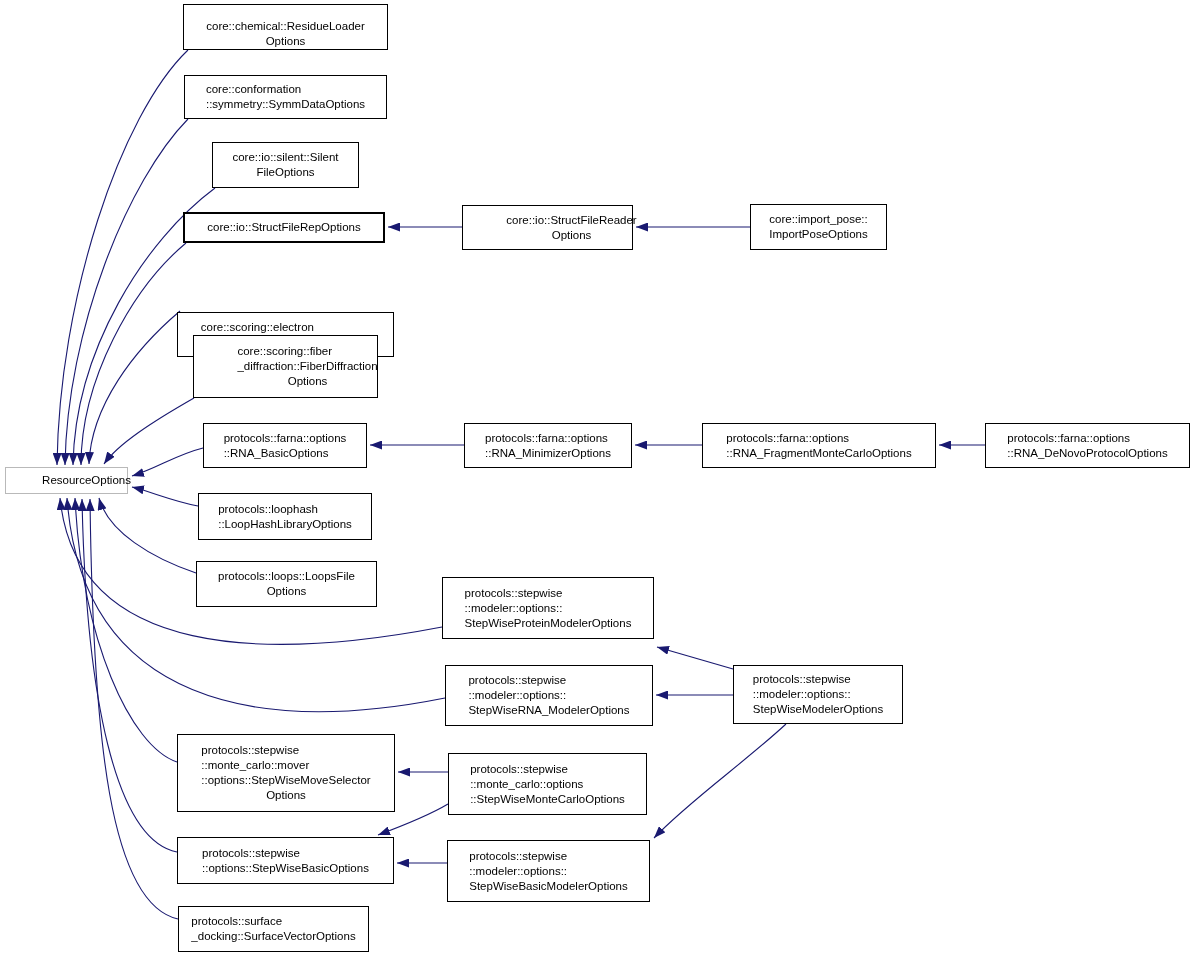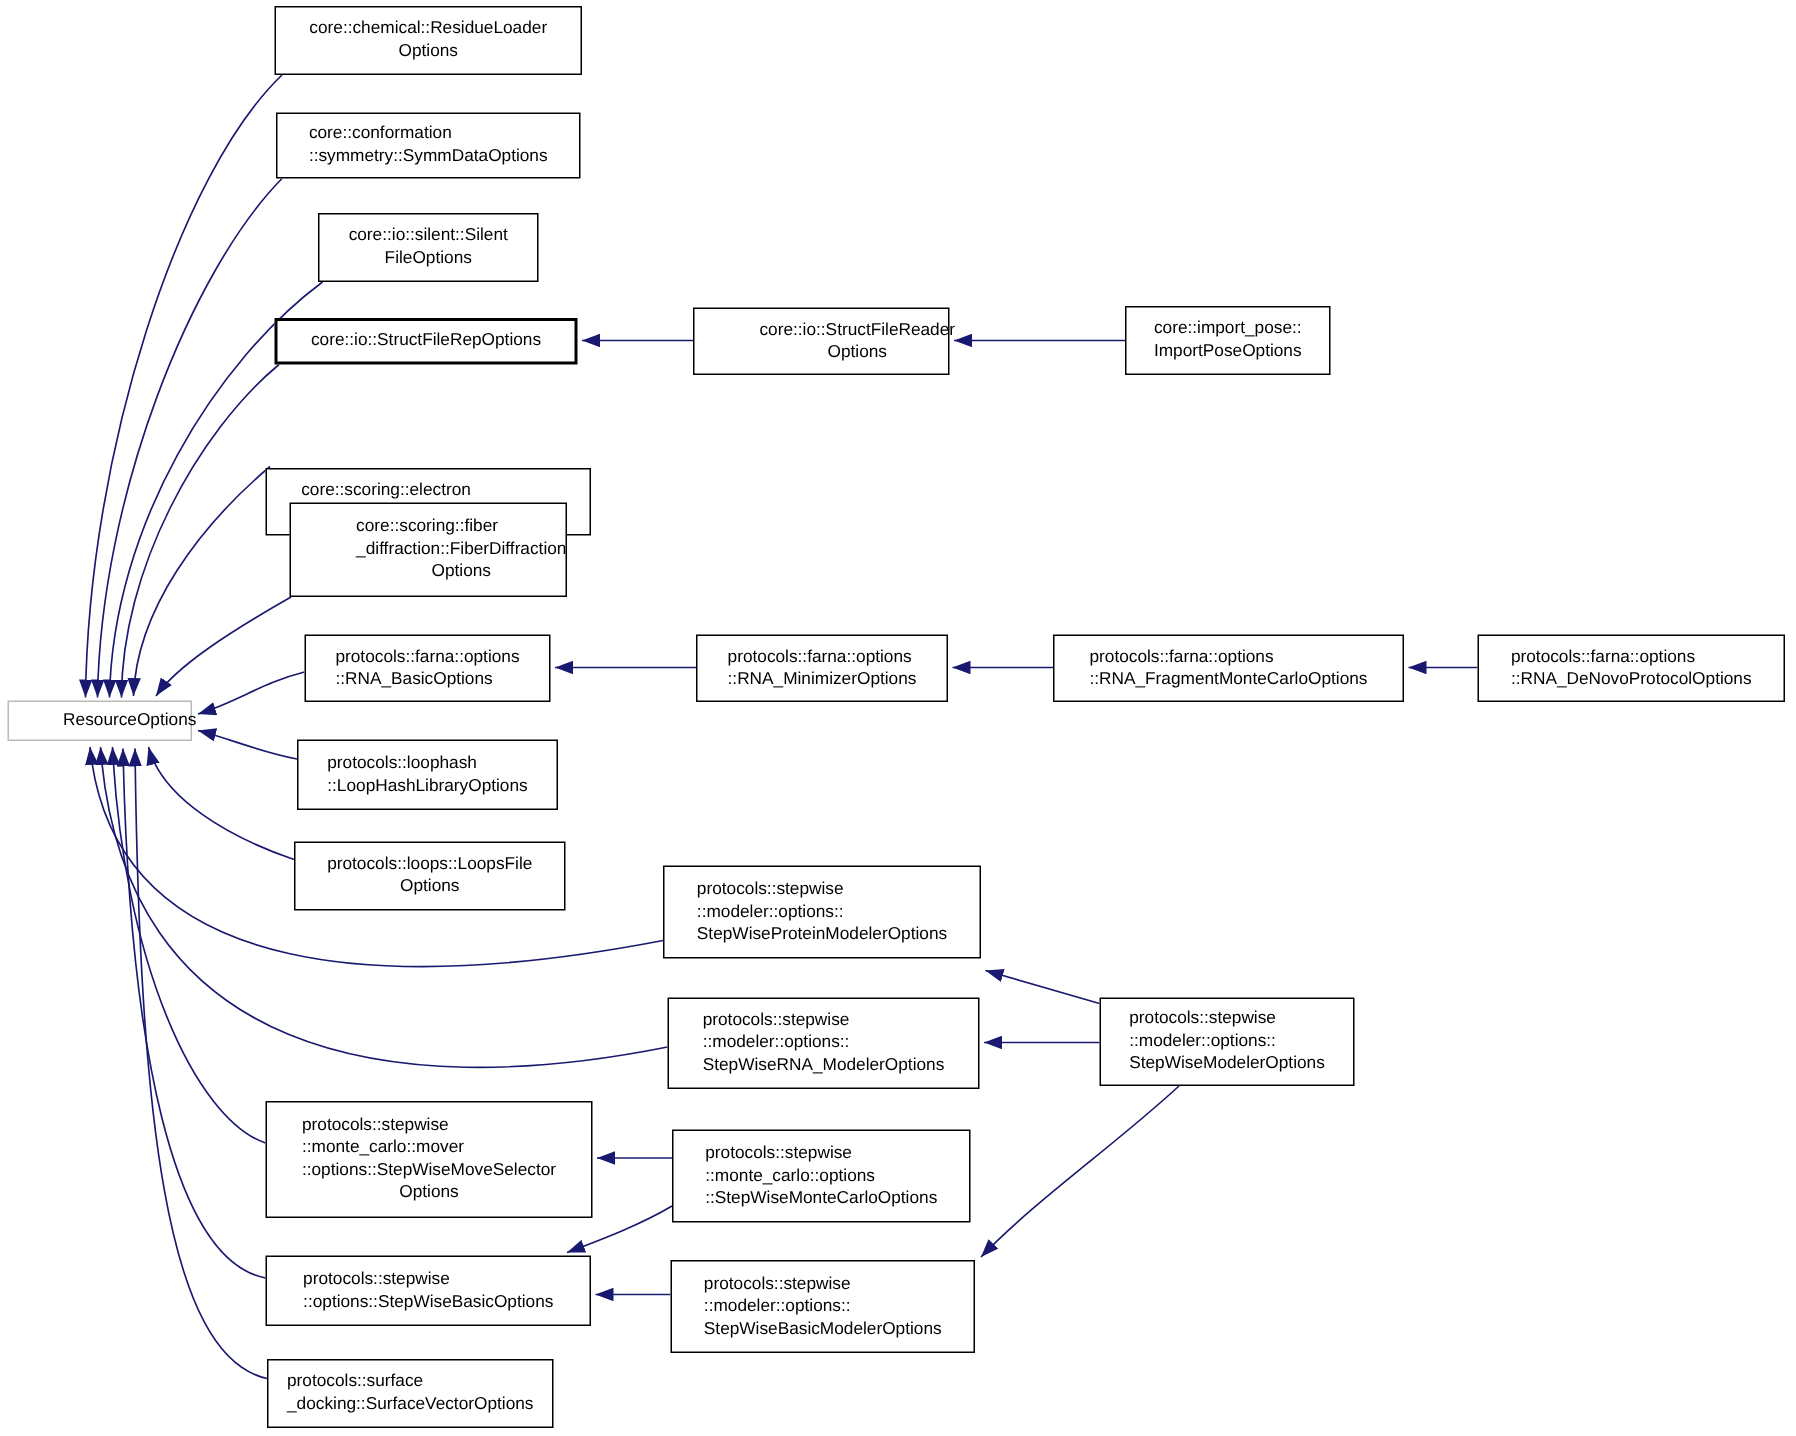--- a/index.html
+++ b/index.html
@@ -88,21 +88,21 @@
         <path d="M448,804 C428,816 402,826 378,835" class="edge" marker-end="url(#arrow)"></path>
         <path d="M447,863 L397,863" class="edge" marker-end="url(#arrow)"></path>
       </g>
   </svg>
   <div id="node-layer">
       <div class="node root" id="n-resource-options" style="left: 5px; top: 467px; width: 123px; height: 27px;">
         <div class="label">
           <div class="ln">ResourceOptions</div>
         </div>
       </div>
-      <div class="node" id="n-residue-loader-options" style="left: 183px; top: 4px; width: 205px; height: 46px;">
+      <div class="node" id="n-residue-loader-options" style="left: 183px; top: 4px; width: 205px; height: 46px; justify-content: flex-end;">
         <div class="label">
           <div class="ln">core::chemical::ResidueLoader</div>
           <div class="ln c">Options</div>
         </div>
       </div>
       <div class="node" id="n-symm-data-options" style="left: 184px; top: 75px; width: 203px; height: 44px;">
         <div class="label">
           <div class="ln">core::conformation</div>
           <div class="ln">::symmetry::SymmDataOptions</div>
         </div>

